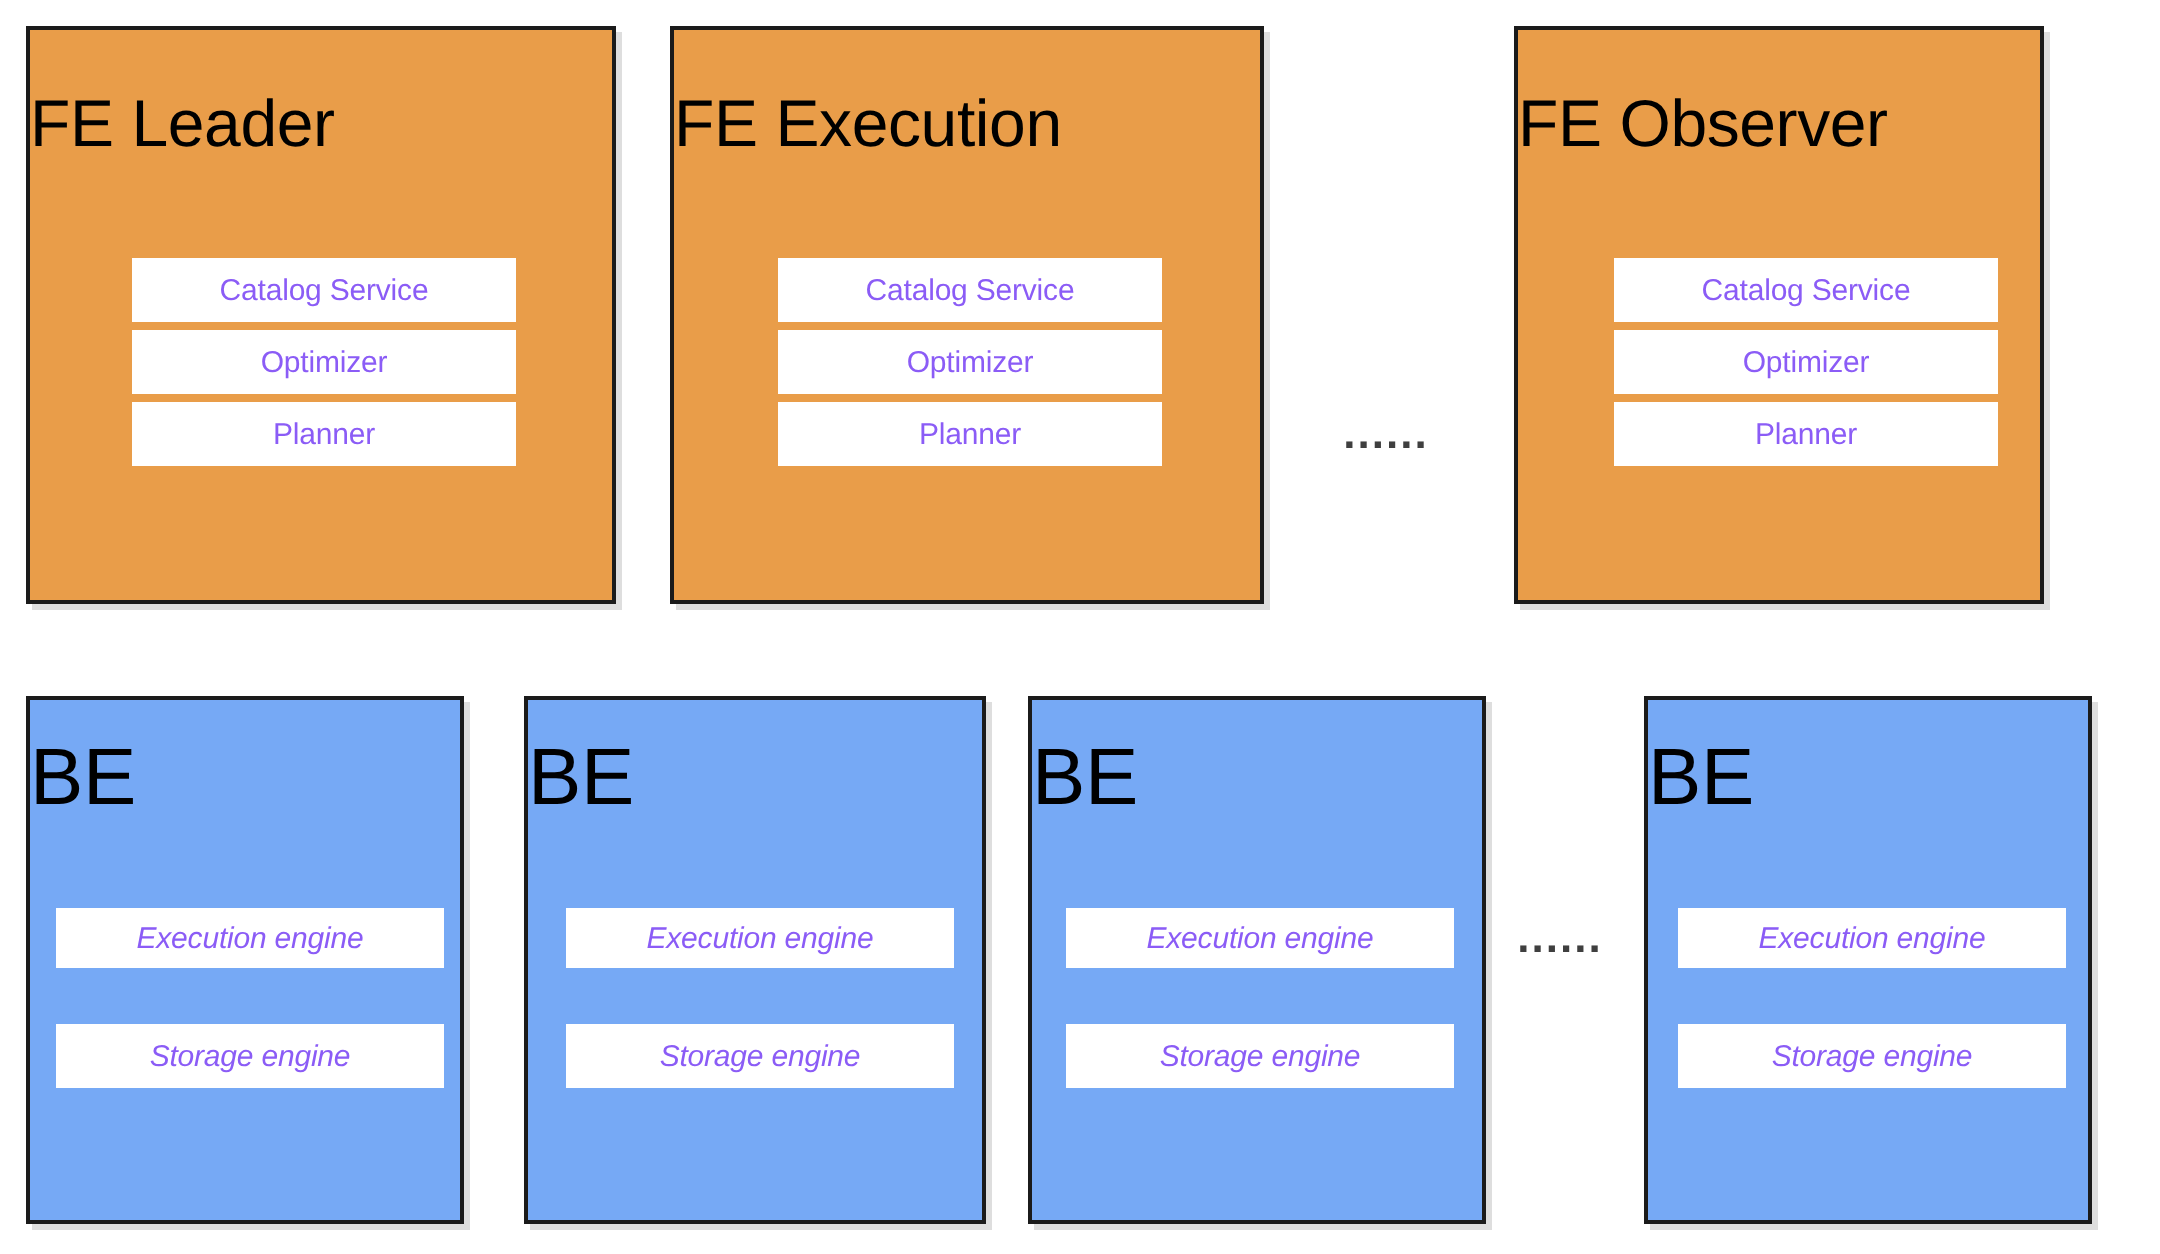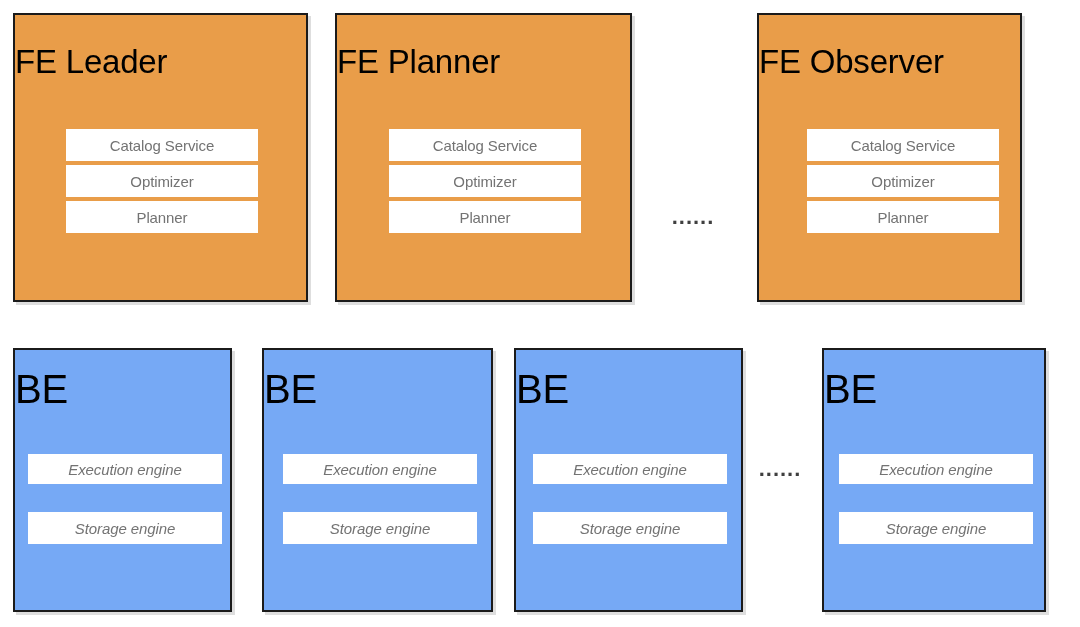--- a/index.html
+++ b/index.html
@@ -57,21 +57,21 @@
     top: 22px;
     font-size: 40px;
     line-height: 34px;
   }
 
   
   .chip {
     position: absolute;
     box-sizing: border-box;
     background: #ffffff;
-    color: #737373;
+    color: #8b5cf6;
     display: flex;
     align-items: center;
     justify-content: center;
     white-space: nowrap;
     font-size: 15px;
     line-height: 1;
     letter-spacing: -0.1px;
     text-align: right;
   }
   .node.fe .chip { font-size: 15px; }
@@ -95,21 +95,21 @@
 <div id="canvas">
 
   <div class="node fe" style="left:13px; top:13px; width:295px; height:289px;">
     <div class="node-title">FE Leader</div>
     <div class="chip" style="left:51px; top:114px; width:192px; height:32px;">Catalog Service</div>
     <div class="chip" style="left:51px; top:150px; width:192px; height:32px;">Optimizer</div>
     <div class="chip" style="left:51px; top:186px; width:192px; height:32px;">Planner</div>
   </div>
 
   <div class="node fe" style="left:335px; top:13px; width:297px; height:289px;">
-    <div class="node-title">FE Planner</div>
+    <div class="node-title">FE Execution</div>
     <div class="chip" style="left:52px; top:114px; width:192px; height:32px;">Catalog Service</div>
     <div class="chip" style="left:52px; top:150px; width:192px; height:32px;">Optimizer</div>
     <div class="chip" style="left:52px; top:186px; width:192px; height:32px;">Planner</div>
   </div>
 
   <div class="ellipsis" style="left:670px; top:206px; width:46px; text-align:center;">......</div>
 
   <div class="node fe" style="left:757px; top:13px; width:265px; height:289px;">
     <div class="node-title">FE Observer</div>
     <div class="chip" style="left:48px; top:114px; width:192px; height:32px;">Catalog Service</div>

